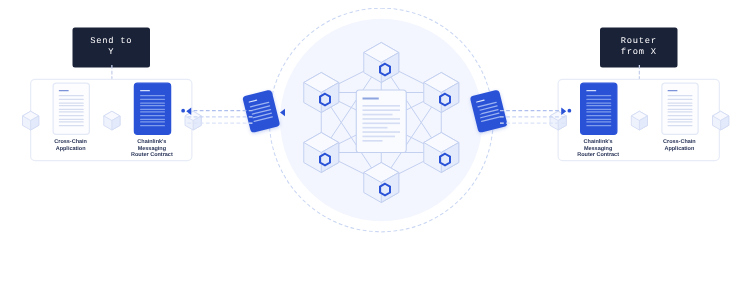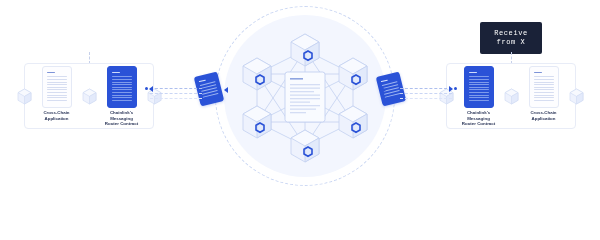--- a/index.html
+++ b/index.html
@@ -143,23 +143,25 @@
   .orbarrow.right{left:382px;border-left:4px solid #2a52d7;}
 </style>
 </head>
 <body>
 
 <div class="stage">
 
   <div class="rail left">BLOCKCHAIN X</div>
   <div class="rail right">BLOCKCHAIN Y</div>
 
+  <div class="callout left">Send to
+Y</div>
   <div class="calloutstem left"></div>
 
-  <div class="callout right">Receive
+  <div class="callout right">Router
 from X</div>
   <div class="calloutstem right"></div>
 
   <div class="panel left">
     <div class="row">
 
       <div class="cube">
         <svg viewBox="0 0 15 17" width="15" height="17">
           <polygon points="7.5,1 14,4.7 14,12.3 7.5,16 1,12.3 1,4.7" fill="#eef2fd" stroke="#d3dcf4" stroke-width="0.7"></polygon>
           <polygon points="7.5,1 14,4.7 7.5,8.4 1,4.7" fill="#f7f9fe" stroke="#d3dcf4" stroke-width="0.7"></polygon>

